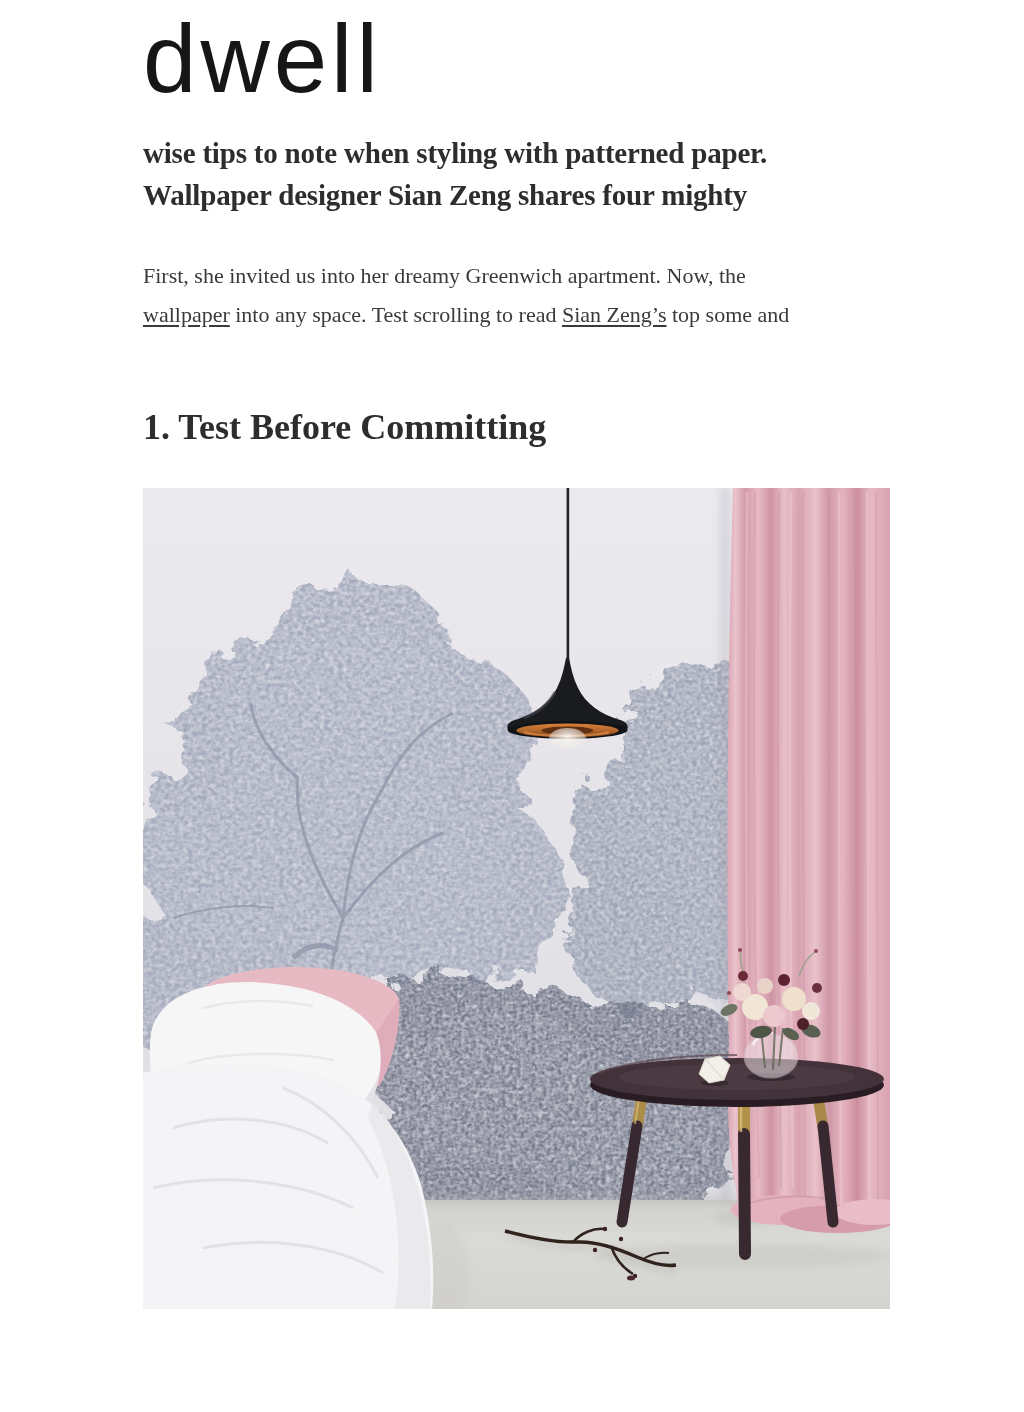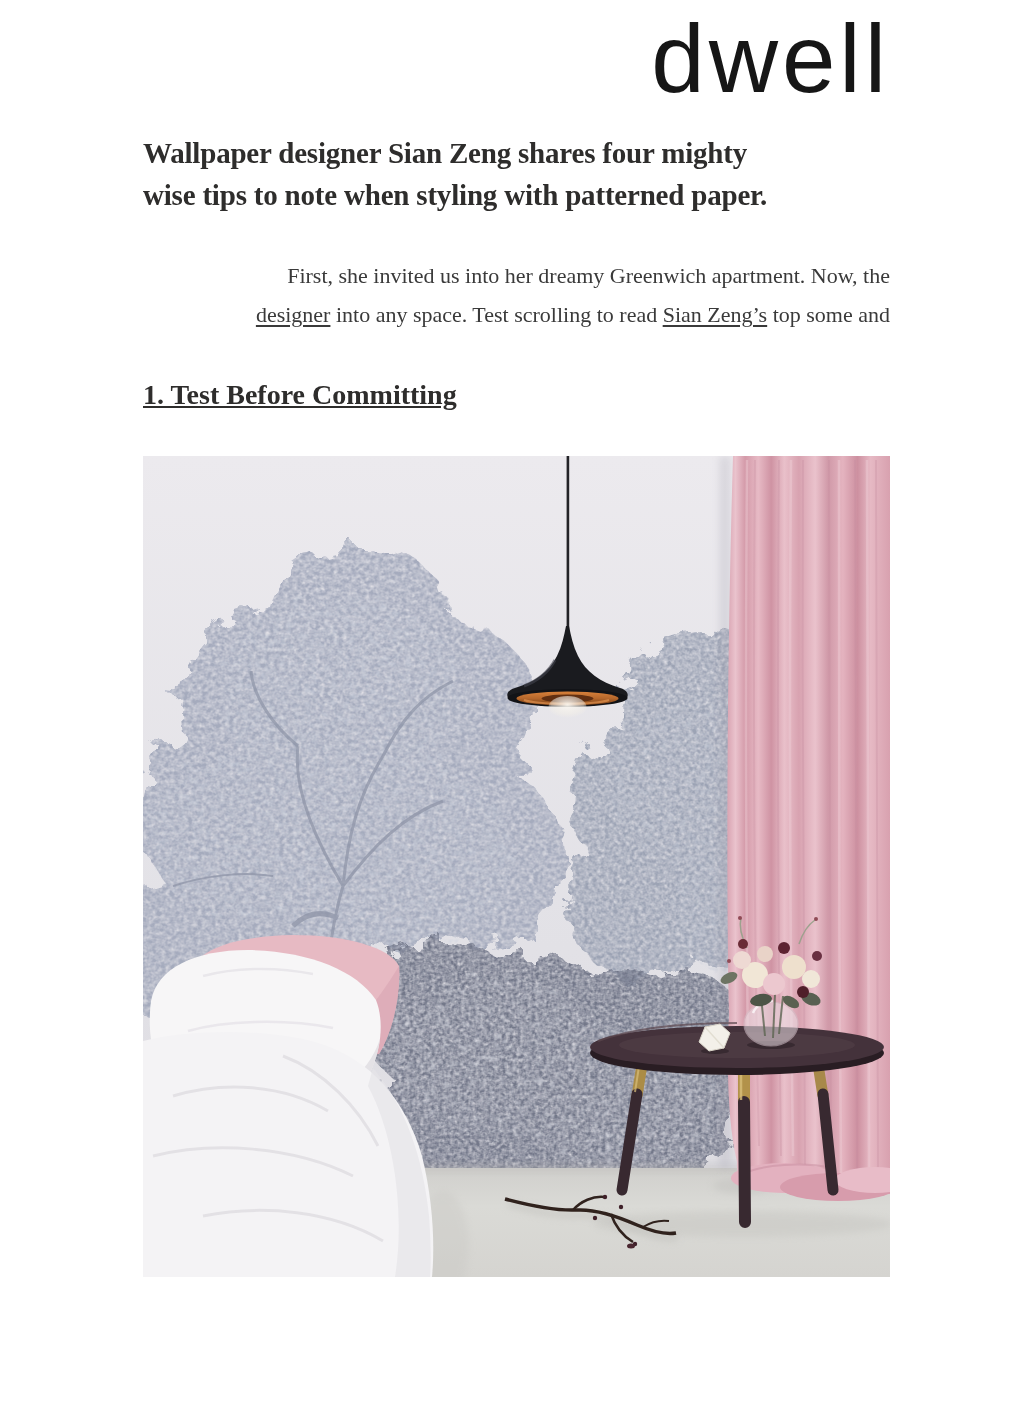--- a/index.html
+++ b/index.html
@@ -2,79 +2,77 @@
 <html style="--logo: #161616; --text-headline: #2e2d2c; --text-body: #3a3a3a; --page-background: #ffffff;"><head>
 <meta charset="utf-8">
 <style>
   html,body{margin:0;padding:0;}
   body{
     width:1024px;height:1412px;position:relative;
     background:#ffffff;overflow:hidden;
     font-family:"Liberation Serif",serif;
   }
   .container{position:absolute;left:143px;top:0;width:747px;}
-  .masthead{margin-top:10px;text-align:right;}
+  .masthead{margin-top:10px;text-align:left;}
   .logo{
     display:inline-block;
     font-family:"Liberation Sans",sans-serif;
     font-weight:100;
     font-size:96px;line-height:1.02;
     letter-spacing:4px;
     color:var(--logo,#161616);
   }
   h1.headline{
     margin:24px 0 0 0;
     font-size:29px;line-height:42px;font-weight:700;
     letter-spacing:-0.2px;
     color:var(--text-headline,#2e2d2c);
   }
   .headline .hl-line{display:block;white-space:nowrap;}
   .intro{
     margin-top:40px;
     font-size:22px;line-height:39px;
     color:var(--text-body,#3a3a3a);
-    text-align:right;
   }
   .intro .line{display:block;white-space:nowrap;}
   .intro a{
     color:var(--text-body,#3a3a3a);
     text-decoration:underline;
     text-underline-offset:3px;
     cursor:pointer;
   }
   h2.section-heading{
-    margin:42px 0 0 0;
-    font-size:28px;line-height:38px;font-weight:700;
+    margin:74px 0 0 0;
+    font-size:36px;line-height:38px;font-weight:700;
     color:var(--text-headline,#2e2d2c);
-    text-decoration:underline;
   }
   .photo{
     margin-top:42px;
     width:747px;height:821px;
     position:relative;
   }
   .photo svg{display:block;}
 </style>
 </head>
 <body>
 
 <div class="container">
 
   <div class="masthead">
     <span class="logo">dwell</span>
   </div>
 
   <h1 class="headline">
+    <span class="hl-line">wise tips to note when styling with patterned paper.</span>
     <span class="hl-line">Wallpaper designer Sian Zeng shares four mighty</span>
-    <span class="hl-line">wise tips to note when styling with patterned paper.</span>
   </h1>
 
   <p class="intro">
     <span class="line">First, she invited us into her dreamy Greenwich apartment. Now, the</span>
-    <span class="line"><a>designer</a><span> into any space. Test scrolling to read </span><a>Sian Zeng’s</a><span> top some and</span></span>
+    <span class="line"><a>wallpaper</a><span> into any space. Test scrolling to read </span><a>Sian Zeng’s</a><span> top some and</span></span>
   </p>
 
   <h2 class="section-heading">1. Test Before Committing</h2>
 
   <div class="photo">
     <svg width="747" height="821" viewBox="0 0 747 821" xmlns="http://www.w3.org/2000/svg">
       <defs>
         <linearGradient id="wallGrad" x1="0" y1="0" x2="0" y2="1">
           <stop offset="0" stop-color="#eceaee"></stop>
           <stop offset="0.6" stop-color="#e2e1e6"></stop>

